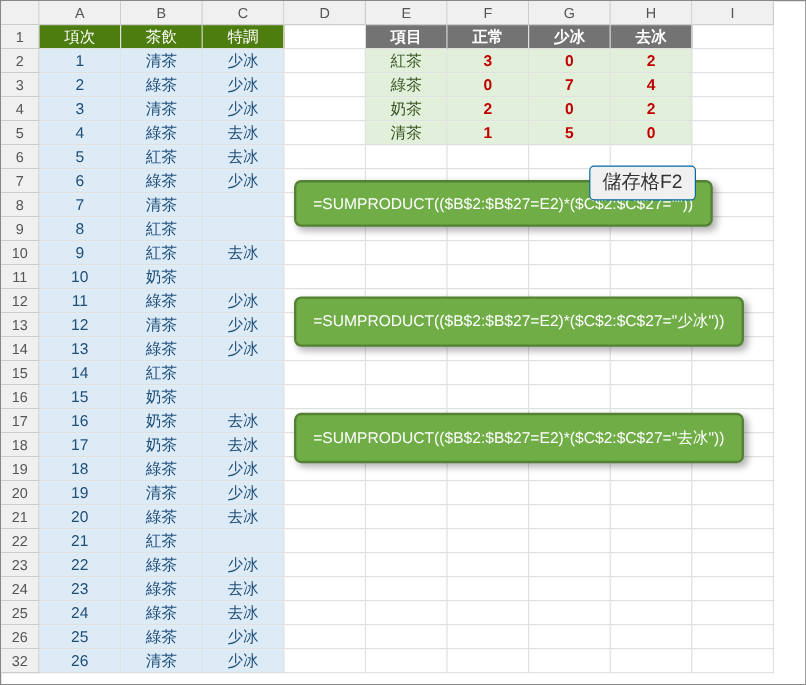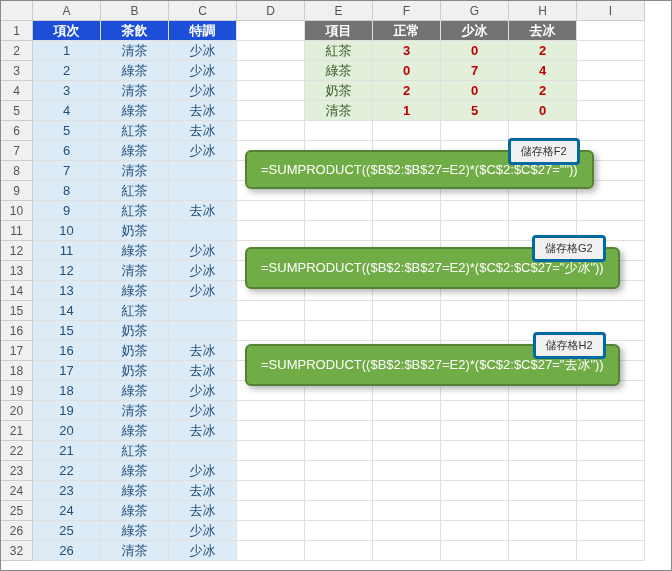--- a/index.html
+++ b/index.html
@@ -1,27 +1,27 @@
 <!DOCTYPE html>
 <html><head>
 <meta charset="utf-8">
 <style>
 *{box-sizing:border-box;margin:0;padding:0}
 body{font-family:"Microsoft JhengHei",Arial,sans-serif;font-size:13px;background:#fff;width:672px;height:571px;overflow:hidden;border:1px solid #888}
 .sheet{display:grid;grid-template-columns:32px repeat(9,68px);grid-auto-rows:20px}
 .ch{background:#f0f0f0;border-right:1px solid #ccc;border-bottom:1px solid #ccc;text-align:center;color:#555;font-size:12px;line-height:20px}
 .rh{background:#f0f0f0;border-right:1px solid #ccc;border-bottom:1px solid #ccc;text-align:center;color:#555;font-size:12px;line-height:20px}
 .cell{border-right:1px solid #e0e0e0;border-bottom:1px solid #e0e0e0;line-height:20px;text-align:center;font-size:13px}
-.bh{background:#1d4ed8;color:#fff;font-weight:bold}
+.bh{background:#4d7c0f;color:#fff;font-weight:normal}
 .bd{background:#ddebf7;color:#1f4e78}
 .gh{background:#737373;color:#fff;font-weight:bold}
 .gd{background:#e2efda;color:#385723}
 .gr{background:#e2efda;color:#c00000;font-weight:bold}
 .callout{position:absolute;background:#70ad47;border:2px solid #548235;border-radius:6px;color:#fff;padding:10px 14px;font-size:13px;box-shadow:3px 3px 6px rgba(0,0,0,.3);white-space:nowrap}
-.tag{position:absolute;top:-14px;right:12px;background:#f0f0f0;border:3px solid #0369a1;border-radius:4px;color:#333;padding:3px 10px;font-size:11px}
+.tag{position:absolute;top:-14px;right:12px;background:#f0f0f0;border:1px solid #0369a1;border-radius:4px;color:#333;padding:3px 10px;font-size:16px}
 </style>
 </head>
 <body>
 
 <div class="sheet" id="sheet">
     <div class="ch"></div>
     <div class="ch">A</div>
     <div class="ch">B</div>
     <div class="ch">C</div>
     <div class="ch">D</div>
@@ -300,20 +300,18 @@
     <div class="cell"></div>
     <div class="cell"></div>
     <div class="cell"></div>
   </div>
 <div id="callouts">
     <div class="callout" style="left: 245px; top: 150px;">
       <div class="tag">儲存格F2</div>
       <div>=SUMPRODUCT(($B$2:$B$27=E2)*($C$2:$C$27=""))</div>
     </div>
     <div class="callout" style="left: 245px; top: 247px;">
-      <div class="tag">儲存格G2</div>
       <div>=SUMPRODUCT(($B$2:$B$27=E2)*($C$2:$C$27="少冰"))</div>
     </div>
     <div class="callout" style="left: 245px; top: 344px;">
-      <div class="tag">儲存格H2</div>
       <div>=SUMPRODUCT(($B$2:$B$27=E2)*($C$2:$C$27="去冰"))</div>
     </div>
   </div>
 
 </body></html>

